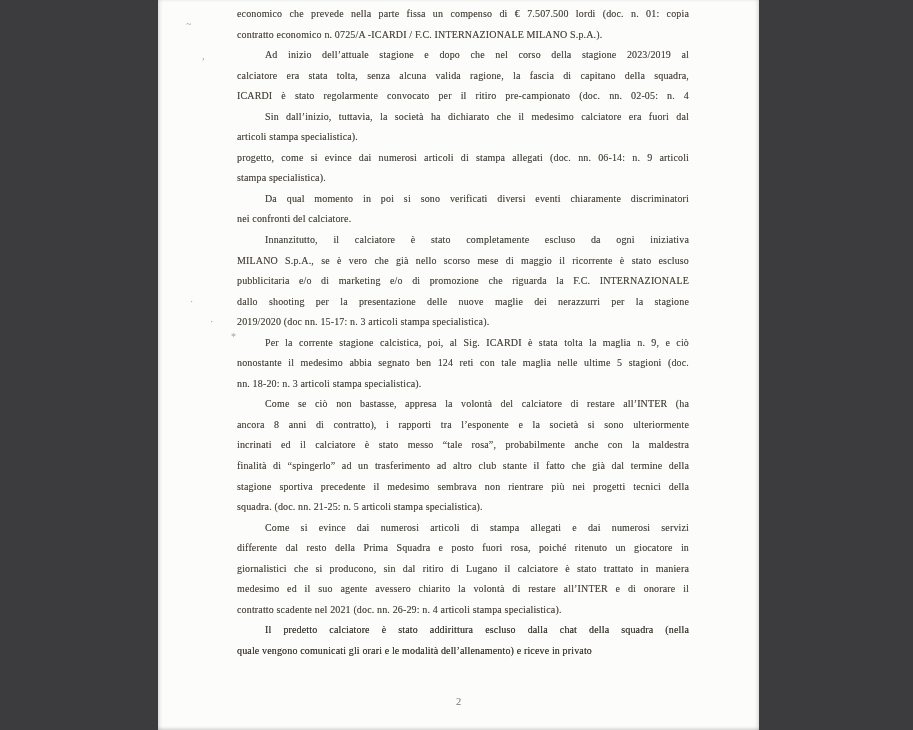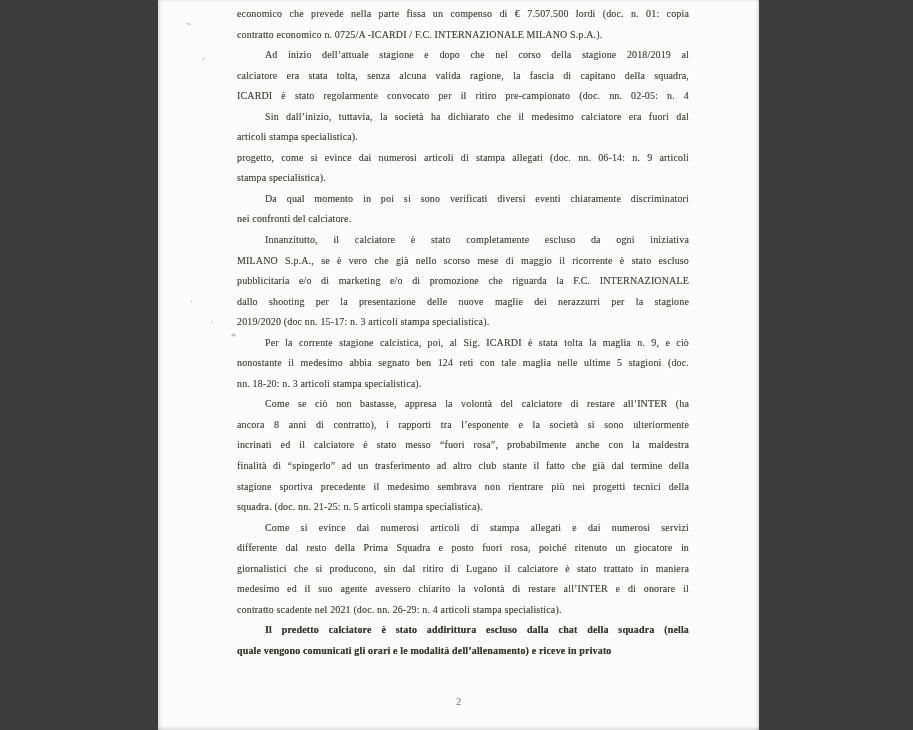--- a/index.html
+++ b/index.html
@@ -42,21 +42,21 @@
   .line {
     line-height: 20.55px;
     height: 20.55px;
     text-align: justify;
     text-align-last: justify;
     white-space: normal;
     text-shadow: 0 0 0.4px rgba(74,70,60,0.55);
   }
   .line.para-end { text-align-last: left; }
   .line.indent   { text-indent: 28px; }
-  .line.bold     { font-weight: 700; color: #3a362c; text-shadow: 0 0 0.5px rgba(55,51,42,0.7); }
+  .line.bold     { font-weight: 400; color: #3a362c; text-shadow: 0 0 0.5px rgba(55,51,42,0.7); }
   .page-number {
     position: absolute; left: 0; top: 696px;
     width: 601px;
     text-align: center;
     font-size: 10.5px;
     color: #77746c;
     filter: blur(0.3px);
   }
   .speck {
     position: absolute;
@@ -68,40 +68,40 @@
 </style>
 </head>
 <body>
 
 <div class="stage">
   <div class="letterbox left"></div>
   <div class="paper">
     <div class="text-block" id="text-block">
         <div class="line">economico che prevede nella parte fissa un compenso di € 7.507.500 lordi (doc. n. 01: copia</div>
         <div class="line para-end">contratto economico n. 0725/A -ICARDI / F.C. INTERNAZIONALE MILANO S.p.A.).</div>
-        <div class="line indent">Ad inizio dell’attuale stagione e dopo che nel corso della stagione 2018/2019 al</div>
+        <div class="line indent">Ad inizio dell’attuale stagione e dopo che nel corso della stagione 2023/2019 al</div>
         <div class="line">calciatore era stata tolta, senza alcuna valida ragione, la fascia di capitano della squadra,</div>
         <div class="line">ICARDI è stato regolarmente convocato per il ritiro pre-campionato (doc. nn. 02-05: n. 4</div>
         <div class="line indent">Sin dall’inizio, tuttavia, la società ha dichiarato che il medesimo calciatore era fuori dal</div>
         <div class="line para-end">articoli stampa specialistica).</div>
         <div class="line">progetto, come si evince dai numerosi articoli di stampa allegati (doc. nn. 06-14: n. 9 articoli</div>
         <div class="line para-end">stampa specialistica).</div>
         <div class="line indent">Da qual momento in poi si sono verificati diversi eventi chiaramente discriminatori</div>
         <div class="line para-end">nei confronti del calciatore.</div>
         <div class="line indent">Innanzitutto, il calciatore è stato completamente escluso da ogni iniziativa</div>
         <div class="line">MILANO S.p.A., se è vero che già nello scorso mese di maggio il ricorrente è stato escluso</div>
         <div class="line">pubblicitaria e/o di marketing e/o di promozione che riguarda la F.C. INTERNAZIONALE</div>
         <div class="line">dallo shooting per la presentazione delle nuove maglie dei nerazzurri per la stagione</div>
         <div class="line para-end">2019/2020 (doc nn. 15-17: n. 3 articoli stampa specialistica).</div>
         <div class="line indent">Per la corrente stagione calcistica, poi, al Sig. ICARDI è stata tolta la maglia n. 9, e ciò</div>
         <div class="line">nonostante il medesimo abbia segnato ben 124 reti con tale maglia nelle ultime 5 stagioni (doc.</div>
         <div class="line para-end">nn. 18-20: n. 3 articoli stampa specialistica).</div>
         <div class="line indent">Come se ciò non bastasse, appresa la volontà del calciatore di restare all’INTER (ha</div>
         <div class="line">ancora 8 anni di contratto), i rapporti tra l’esponente e la società si sono ulteriormente</div>
-        <div class="line">incrinati ed il calciatore è stato messo “fuori rosa”, probabilmente anche con la maldestra</div>
+        <div class="line">incrinati ed il calciatore è stato messo “tale rosa”, probabilmente anche con la maldestra</div>
         <div class="line">finalità di “spingerlo” ad un trasferimento ad altro club stante il fatto che già dal termine della</div>
         <div class="line">stagione sportiva precedente il medesimo sembrava non rientrare più nei progetti tecnici della</div>
         <div class="line para-end">squadra. (doc. nn. 21-25: n. 5 articoli stampa specialistica).</div>
         <div class="line indent">Come si evince dai numerosi articoli di stampa allegati e dai numerosi servizi</div>
         <div class="line">differente dal resto della Prima Squadra e posto fuori rosa, poiché ritenuto un giocatore in</div>
         <div class="line">giornalistici che si producono, sin dal ritiro di Lugano il calciatore è stato trattato in maniera</div>
         <div class="line">medesimo ed il suo agente avessero chiarito la volontà di restare all’INTER e di onorare il</div>
         <div class="line para-end">contratto scadente nel 2021 (doc. nn. 26-29: n. 4 articoli stampa specialistica).</div>
         <div class="line indent bold">Il predetto calciatore è stato addirittura escluso dalla chat della squadra (nella</div>
         <div class="line para-end bold">quale vengono comunicati gli orari e le modalità dell’allenamento) e riceve in privato</div>

